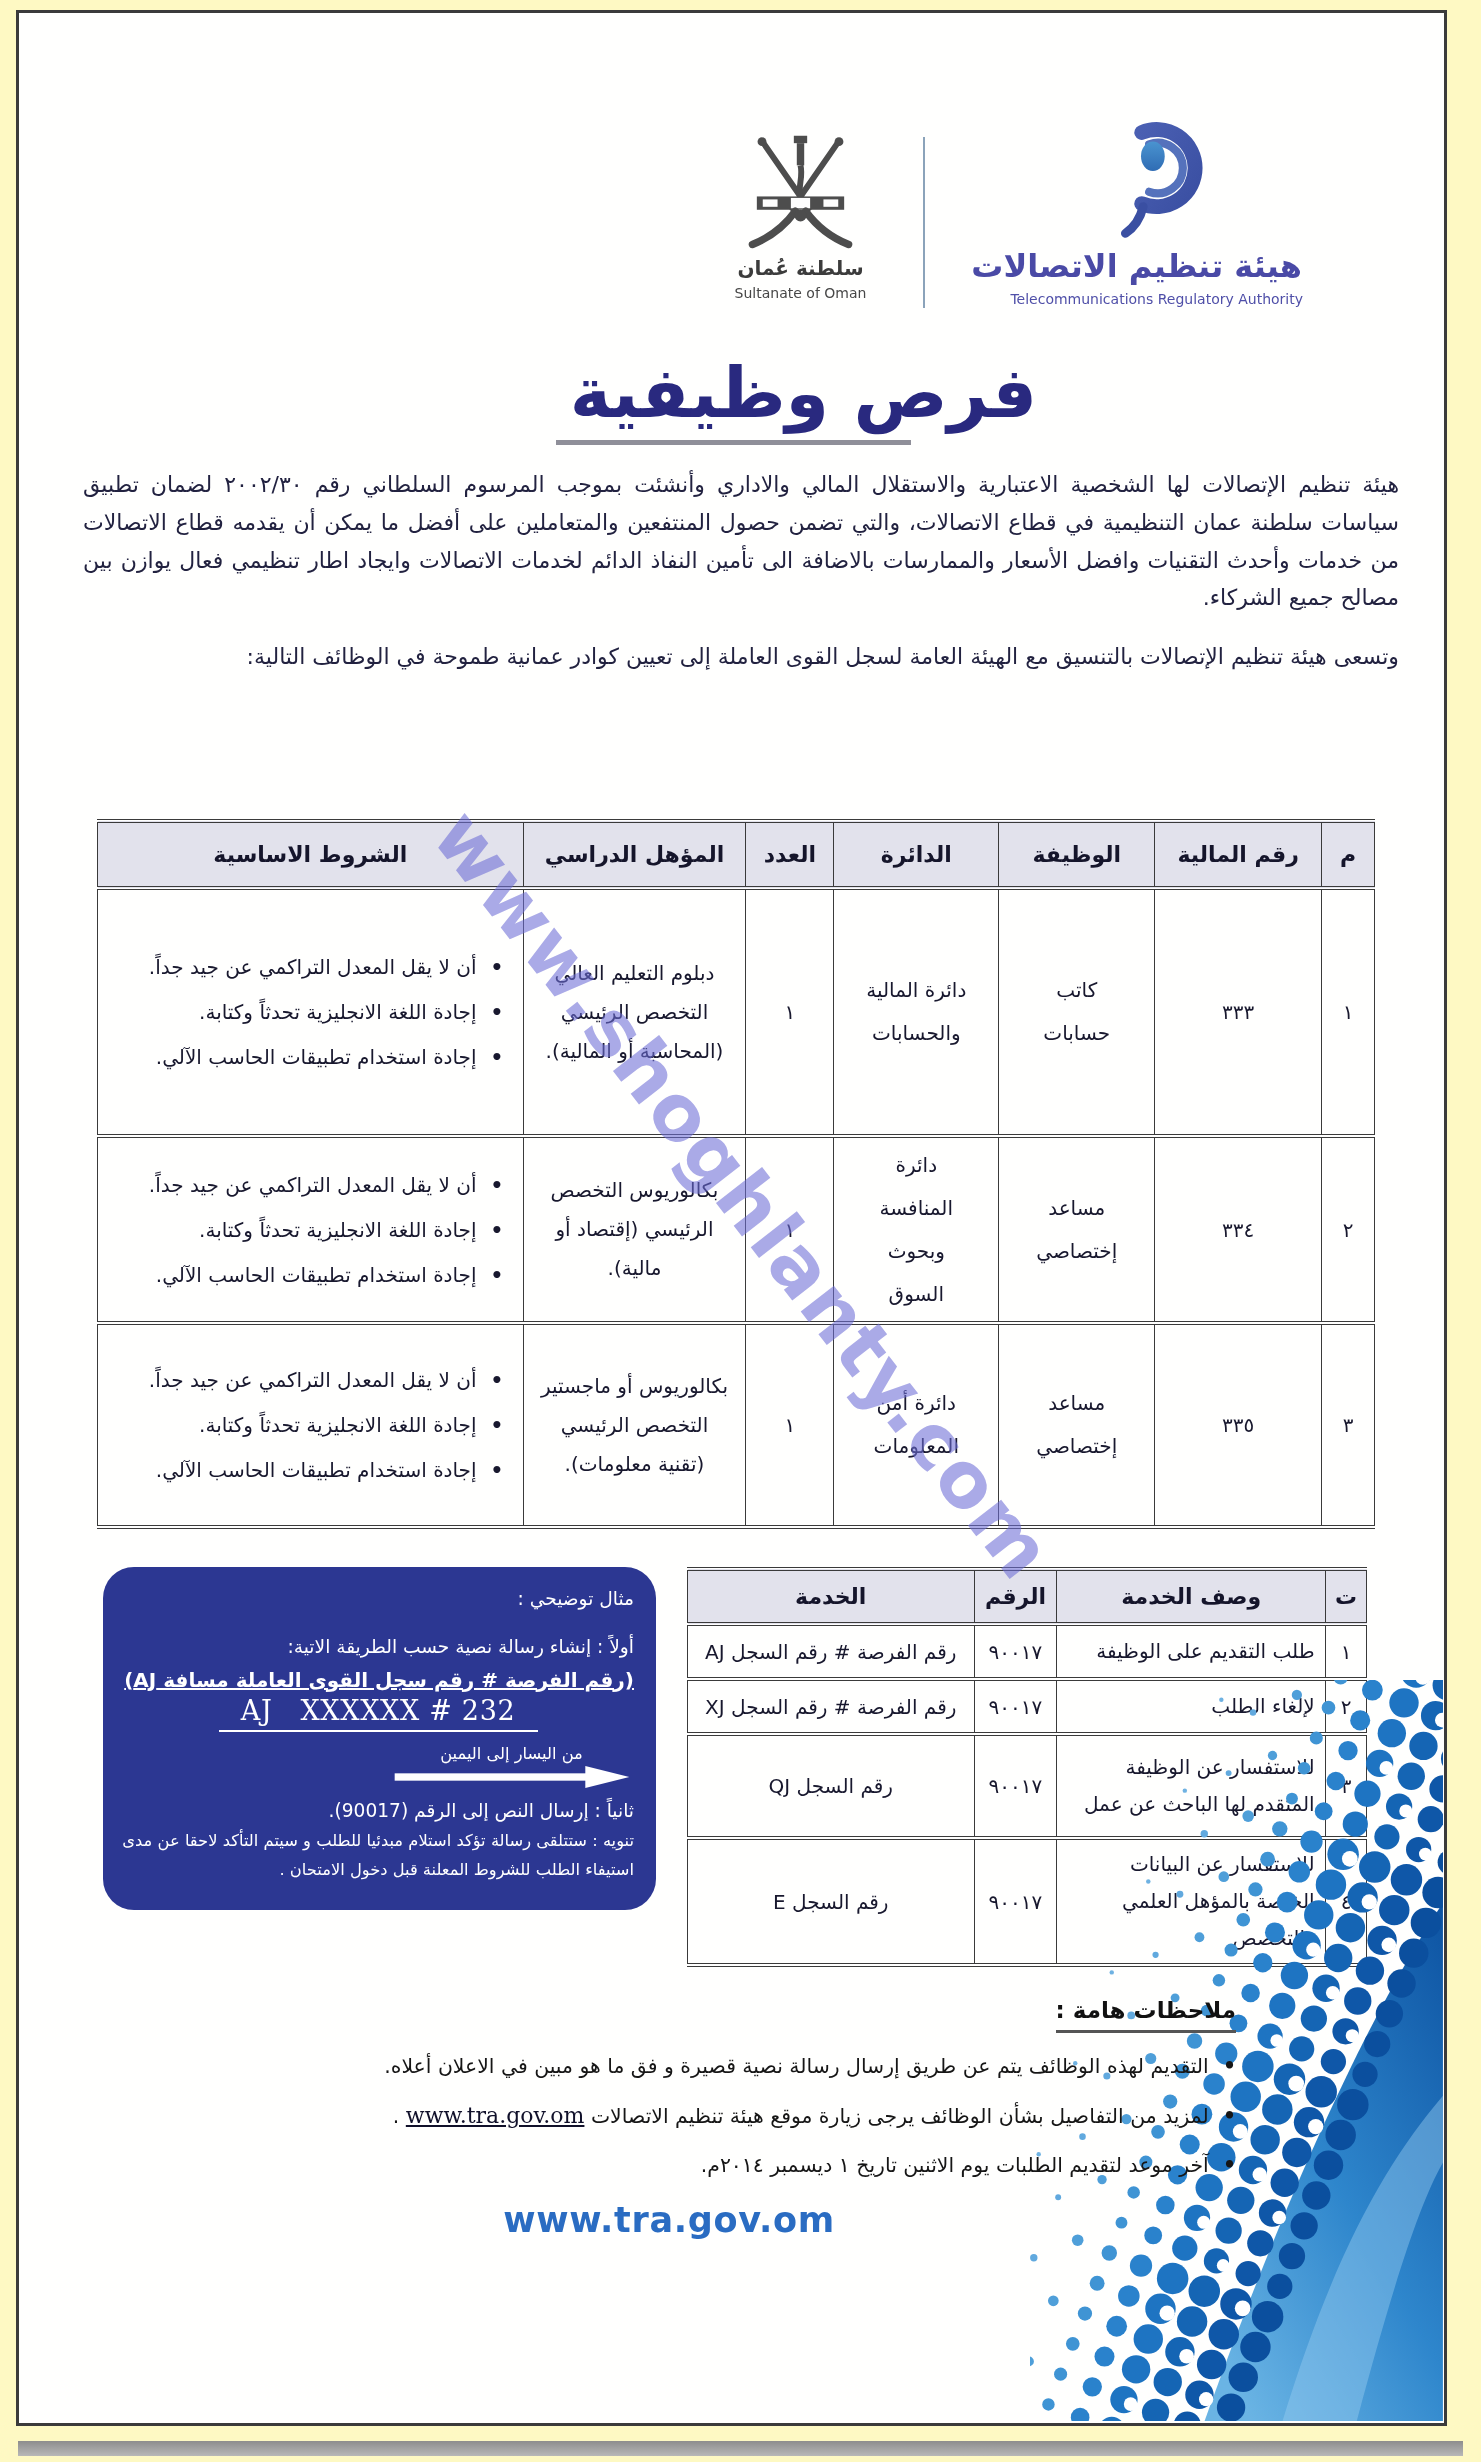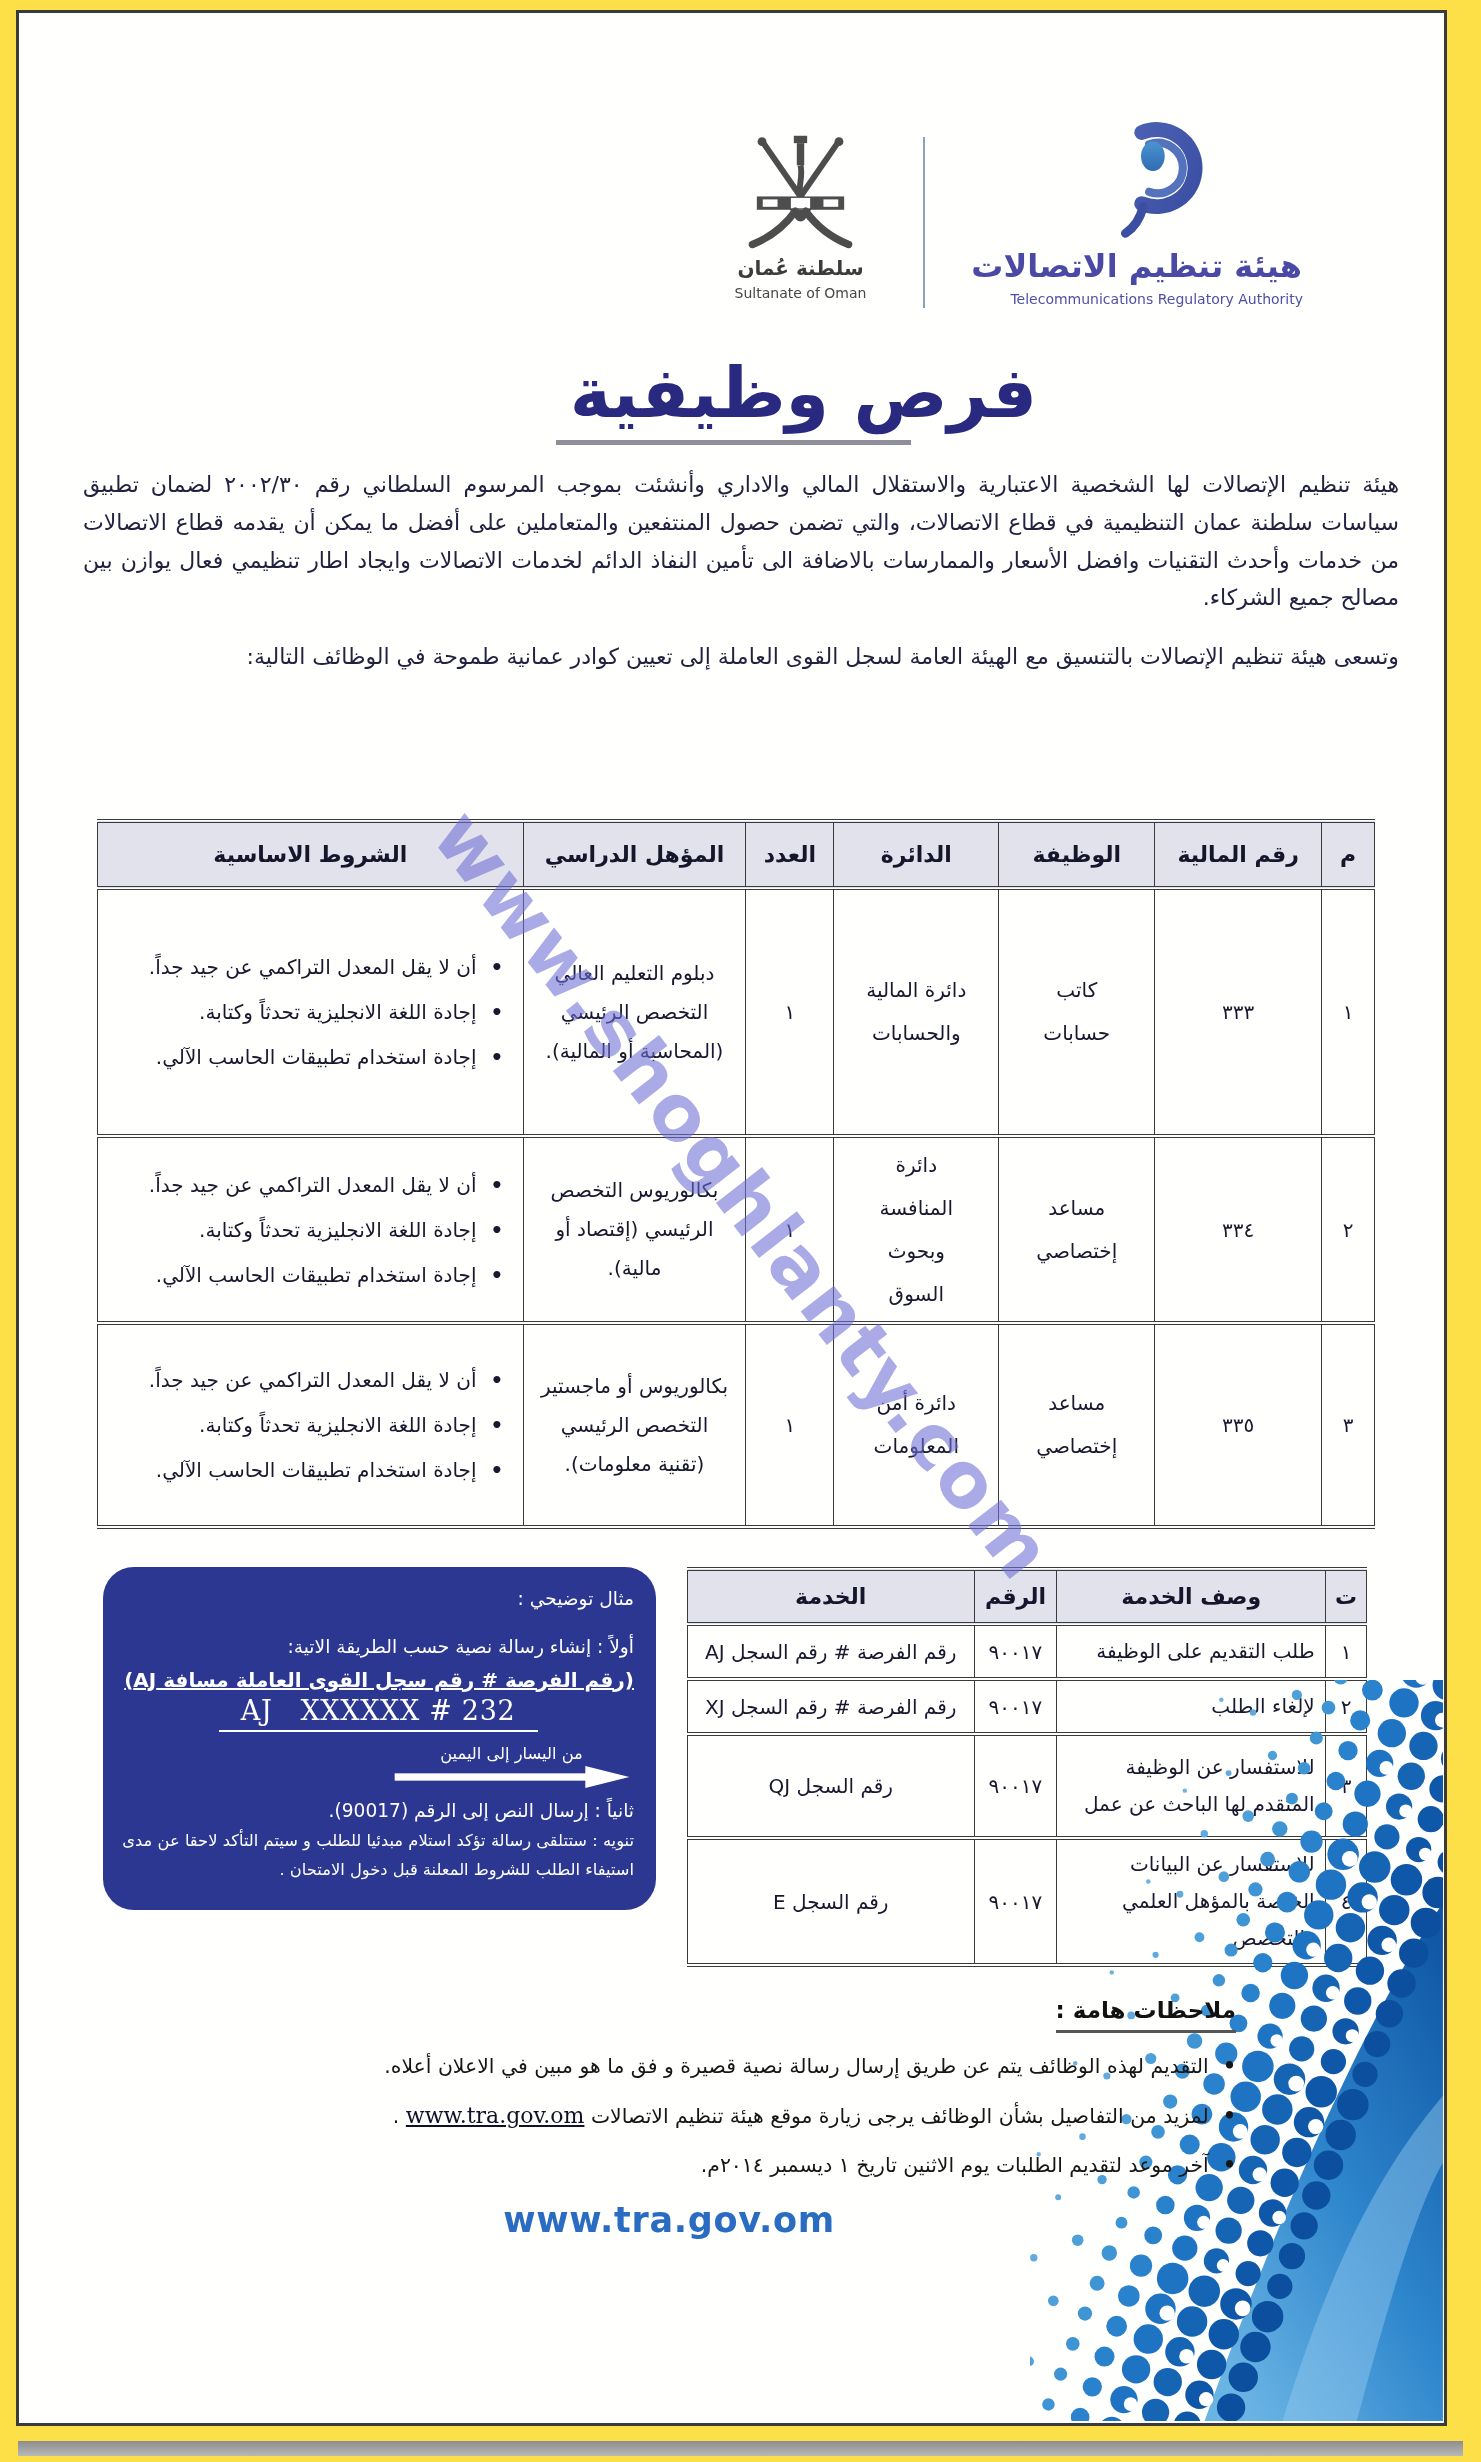--- a/index.html
+++ b/index.html
@@ -1,16 +1,16 @@
 <!DOCTYPE html>
 <html lang="ar" style="font-size:12px"><head>
 <meta charset="utf-8">
 <style>
   html,body{margin:0;padding:0;background:#ffffff;}
-  .canvas{position:relative;width:1481px;height:2462px;background:#fde047;overflow:hidden;
+  .canvas{position:relative;width:1481px;height:2462px;background:#fef9c3;overflow:hidden;
           font-family:"DejaVu Sans",sans-serif;color:#1d1d35;}
   .frame{position:absolute;left:16.3px;top:10.4px;width:1425px;height:2410px;border:3px solid #3b3b3b;background:#fffffe;}
   
   .emblem{position:absolute;left:745px;top:132px;width:111px;height:120px;}
   .oman-ar{position:absolute;left:715px;top:256px;width:171px;text-align:center;
            font-size:20px;font-weight:bold;color:#3c3c3c;direction:rtl;}
   .oman-en{position:absolute;left:715px;top:285px;width:171px;text-align:center;
            font-size:14px;color:#474747;}
   .hdr-divider{position:absolute;left:923px;top:137px;width:2.2px;height:171px;background:#8ba3ba;}
   .tra-icon{position:absolute;left:1118px;top:108px;width:89px;height:135px;}

